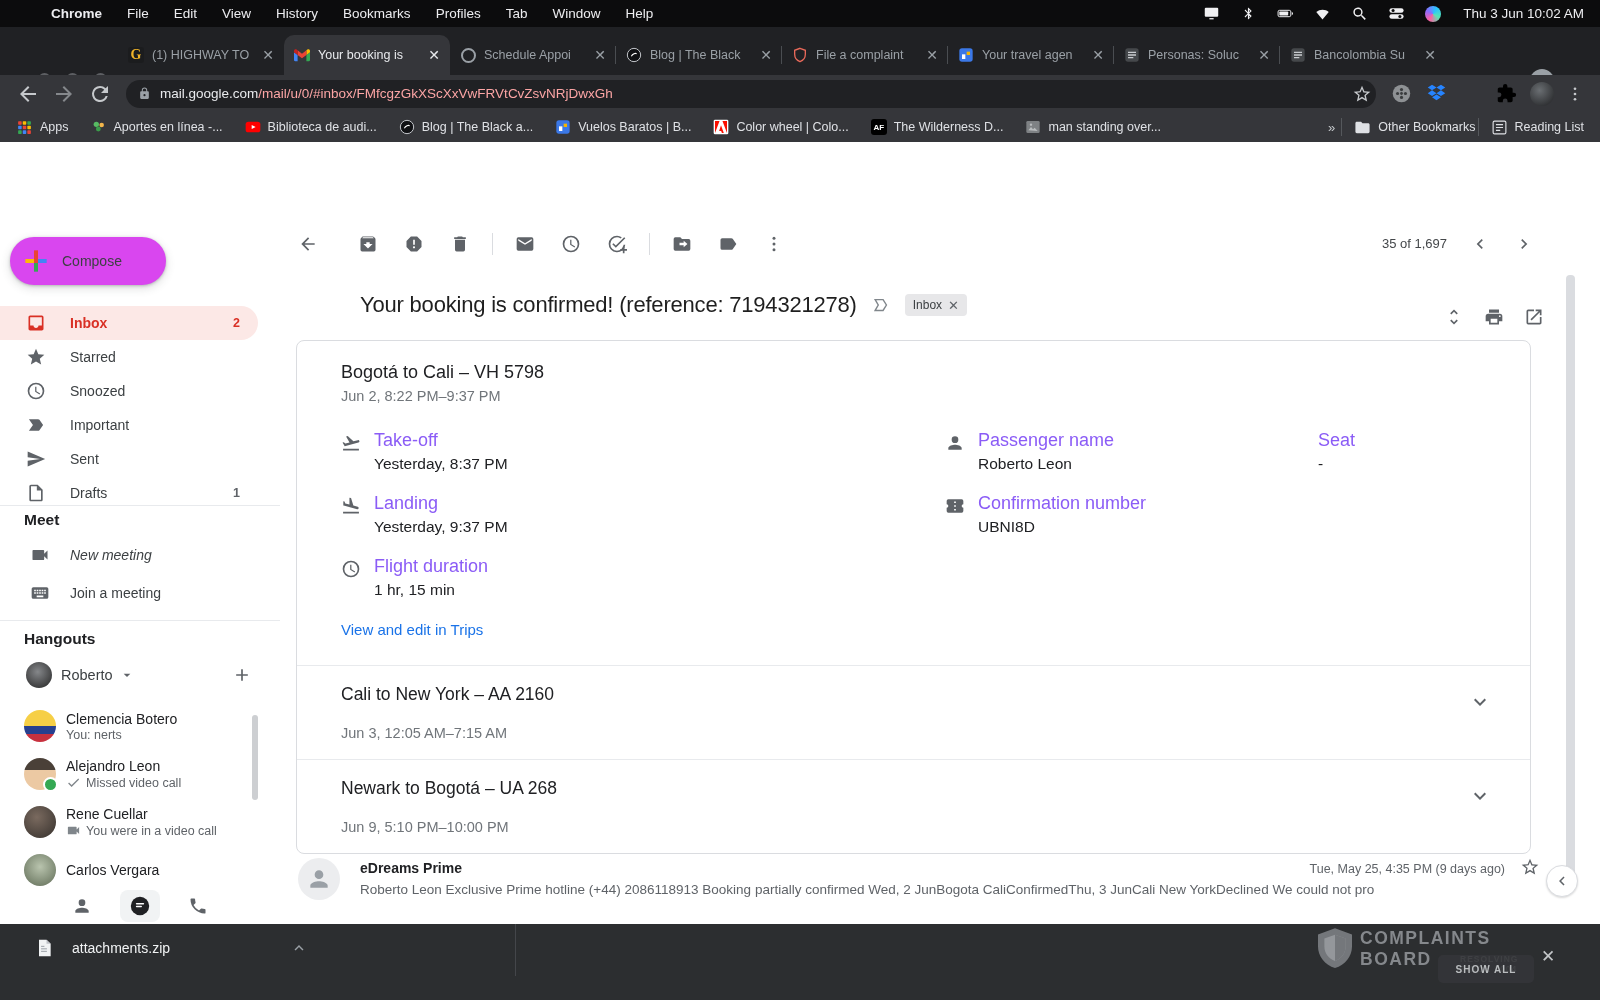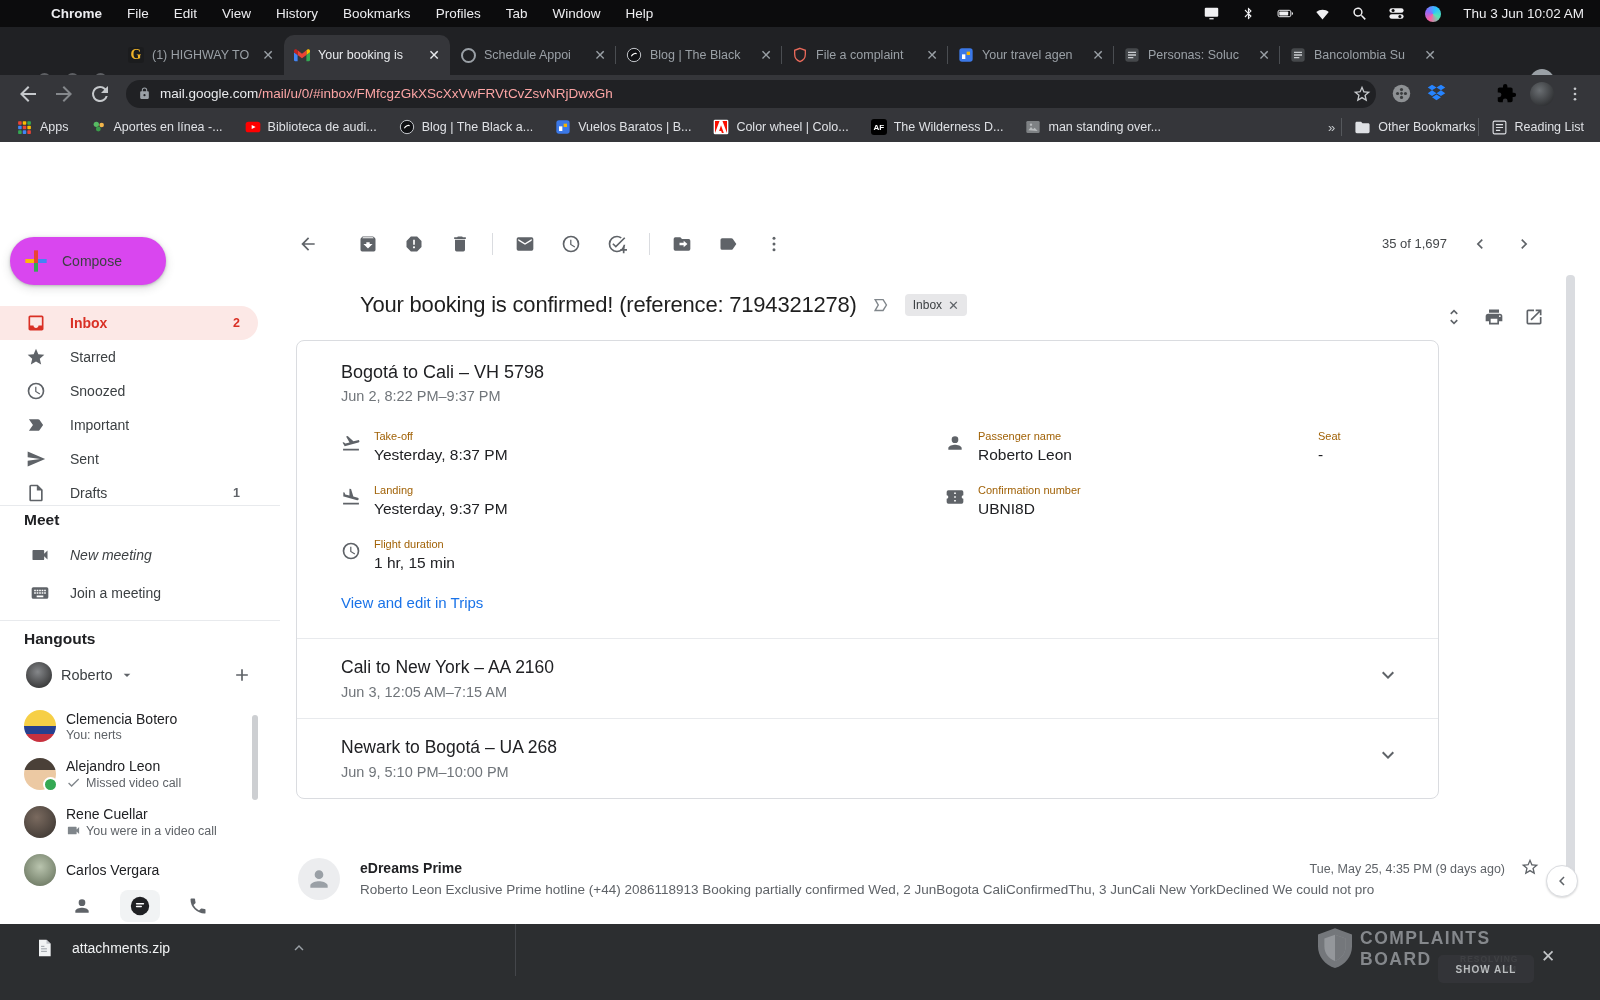--- a/index.html
+++ b/index.html
@@ -134,35 +134,35 @@
 .subject{font-size:22px;color:#1f1f1f;letter-spacing:-.2px}
 .imp-marker{width:20px;height:20px;color:#80868b;margin-left:14px}
 .chip{margin-left:14px;height:22px;background:#e7e7e9;border-radius:4px;display:flex;align-items:center;
   padding:0 8px;font-size:12px;color:#3c4043;gap:6px}
 .chip .x{font-size:13px;color:#5f6368}
 .view-ics{position:absolute;top:78px;display:flex}
 .view-ics .tb-btn{margin-right:0}
 .main-scroll{position:absolute;right:25px;top:56px;width:9px;height:603px;background:#dadce0;border-radius:4px}
 
 
-.card{position:absolute;left:16px;top:121px;width:1143px;box-sizing:border-box;border:1px solid #dadce0;border-radius:8px;background:#fff}
+.card{position:absolute;left:16px;top:121px;width:1235px;box-sizing:border-box;border:1px solid #dadce0;border-radius:8px;background:#fff}
 .f-exp{padding:21px 44px 0}
 .f-title{font-size:18px;color:#202124}
 .f-dates{font-size:14.5px;color:#70757a;margin-top:5px}
 .f-grid{display:grid;grid-template-columns:604px 373px 1fr;margin-top:26px;row-gap:20px}
 .field{display:flex;align-items:flex-start}
 .field .ic{width:20px;height:20px;color:#5f6368;margin-right:13px;margin-top:3px;flex:none}
 .field.noicon{padding-left:0}
-.fl{font-size:11px;color:#a16207}
+.fl{font-size:18px;color:#8b5cf6}
 .fval{font-size:15.5px;color:#202124;margin-top:4px}
 .trips-link{margin-top:22px;font-size:15px;color:#1a73e8;font-weight:500;display:inline-block}
 .card-div{height:1px;background:#e8eaed;margin-top:26px}
 .f-col{padding:18px 44px;position:relative}
 .f-col .f-title{font-size:17.5px}
-.f-col .f-dates{margin-top:6px}
+.f-col .f-dates{margin-top:20px}
 .col-chev{position:absolute;right:38px;top:24px;width:24px;height:24px;color:#5f6368}
 
 
 .sender-avatar{position:absolute;left:18px;top:639px;width:42px;height:42px;border-radius:50%;background:#ecedef;
   display:flex;align-items:center;justify-content:center}
 .sender-avatar .ic{width:26px;height:26px;color:#9aa0a6}
 .sender-name{position:absolute;left:80px;top:641px;font-size:14px;font-weight:700;color:#202124}
 .sender-snippet{position:absolute;left:80px;top:663px;width:1100px;font-size:13.5px;color:#5f6368;
   white-space:nowrap;overflow:hidden}
 .sender-date{position:absolute;right:95px;top:643px;font-size:12.5px;color:#5f6368}

